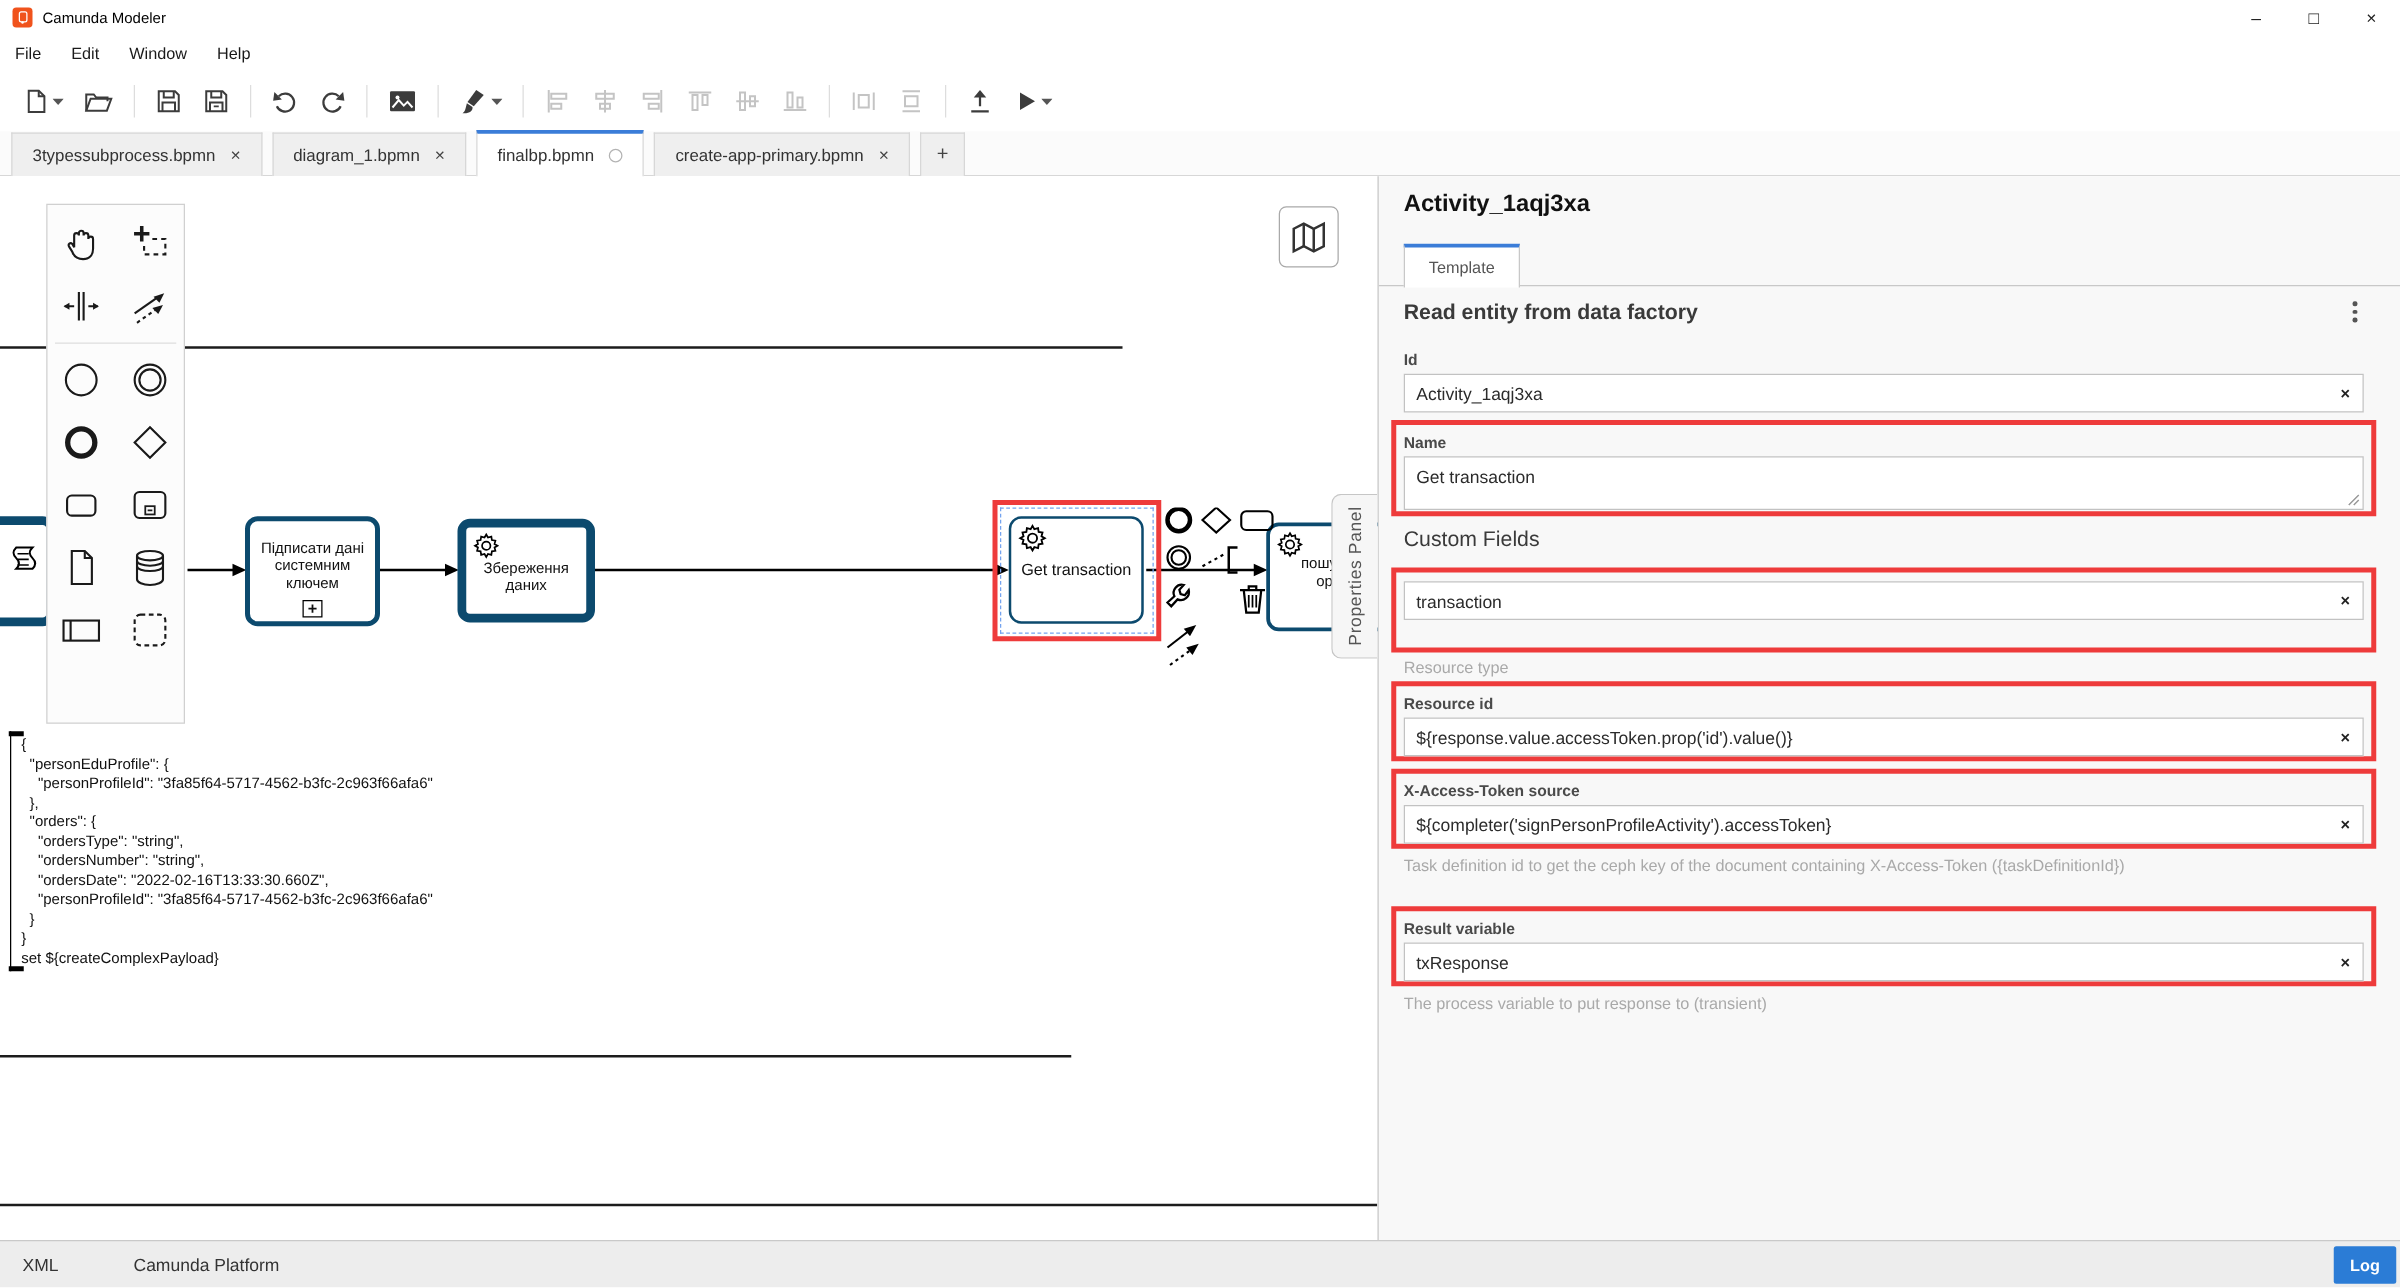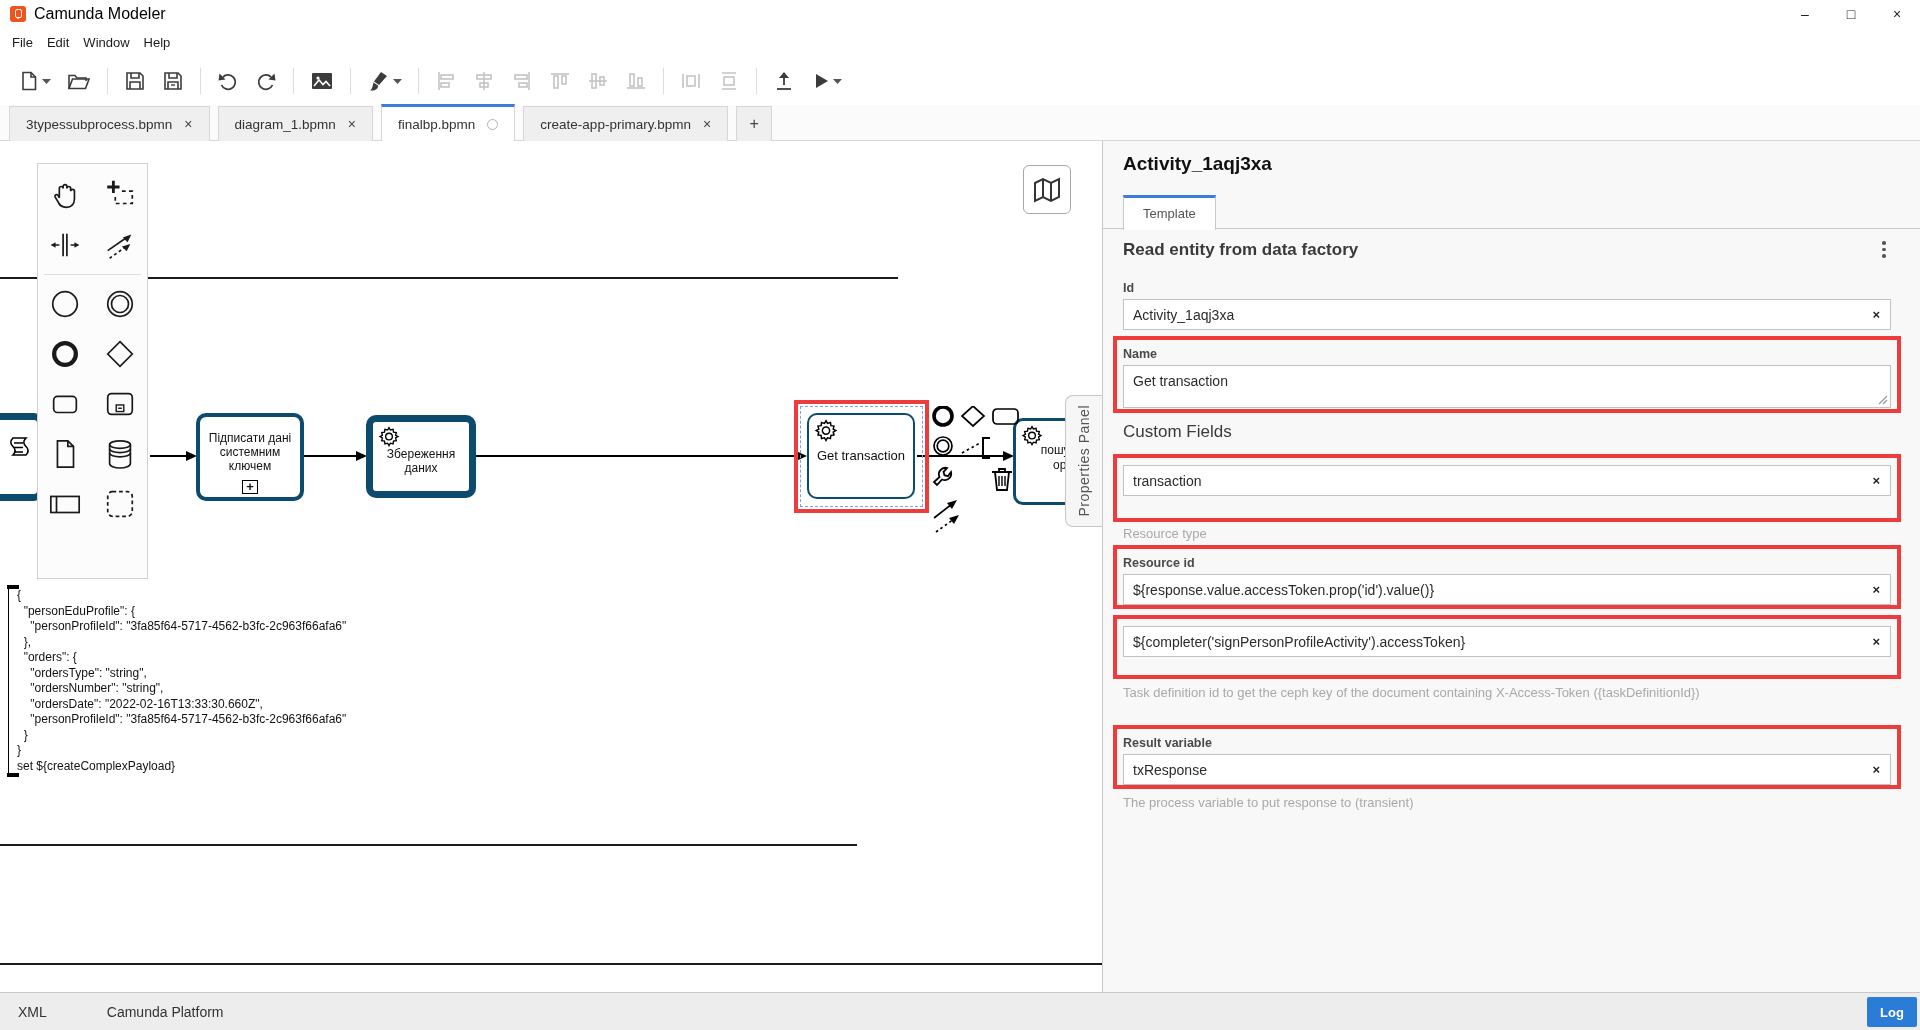--- a/index.html
+++ b/index.html
@@ -4,26 +4,26 @@
 <style>
   * { margin:0; padding:0; box-sizing:border-box; }
   html,body { width:1920px; height:1030px; overflow:hidden; background:#fff;
     font-family:"Liberation Sans", sans-serif; -webkit-font-smoothing:antialiased; }
 
   
   .titlebar { height:28px; display:flex; align-items:center; padding-left:10px; background:#fff; position:relative; }
   .app-logo { width:16px; height:16px; background:#f0531c; border-radius:3px; margin-right:8px; position:relative; }
   .app-logo::after { content:""; position:absolute; left:5px; top:3px; width:5px; height:7px; border:1.5px solid #fff; border-radius:2px; }
   .app-logo::before { content:""; position:absolute; left:7px; top:11px; width:2px; height:2px; background:#fff; border-radius:50%; }
-  .app-title { font-size:16px; color:#000; }
+  .app-title { font-size:12px; color:#000; }
   .win-controls { position:absolute; right:0; top:0; height:28px; display:flex; }
   .win-btn { width:46px; height:28px; display:flex; align-items:center; justify-content:center; font-size:14px; color:#222; }
 
   
-  .menubar { height:28px; display:flex; align-items:center; gap:14px; padding-left:12px; font-size:13px; color:#1a1a1a; background:#fff; }
+  .menubar { height:28px; display:flex; align-items:center; gap:24px; padding-left:12px; font-size:13px; color:#1a1a1a; background:#fff; }
   .menu-item { cursor:default; }
 
   
   .toolbar { height:49px; display:flex; align-items:center; padding-left:10px; background:#fff; }
   .tbtn { display:flex; align-items:center; justify-content:center; padding:3px 5px; margin:0 3px; }
   .tsep { width:1px; height:26px; background:#ddd; margin:0 8px; }
   .caret { margin-left:2px; }
 
   
   .tabbar { height:36px; background:#fbfbfb; border-bottom:1px solid #d7d7d7; display:flex; align-items:flex-end; padding-left:9px; position:relative; }
@@ -557,20 +557,21 @@
 
     <div class="red-group" style="top:404px; height:64px">
       <span class="fld-label">Resource id</span>
       <div class="fld-input">
         <span>${response.value.accessToken.prop('id').value()}</span>
         <span class="clear-x">×</span>
       </div>
     </div>
 
     <div class="red-group" style="top:474px; height:64px">
+      <span class="fld-label">X-Access-Token source</span>
       <div class="fld-input">
         <span>${completer('signPersonProfileActivity').accessToken}</span>
         <span class="clear-x">×</span>
       </div>
     </div>
     <div class="helper" style="position:absolute;left:20px;top:544px;width:610px">Task definition id to get the ceph key of the document containing X-Access-Token ({taskDefinitionId})</div>
 
     <div class="red-group" style="top:584px; height:64px">
       <span class="fld-label">Result variable</span>
       <div class="fld-input">

